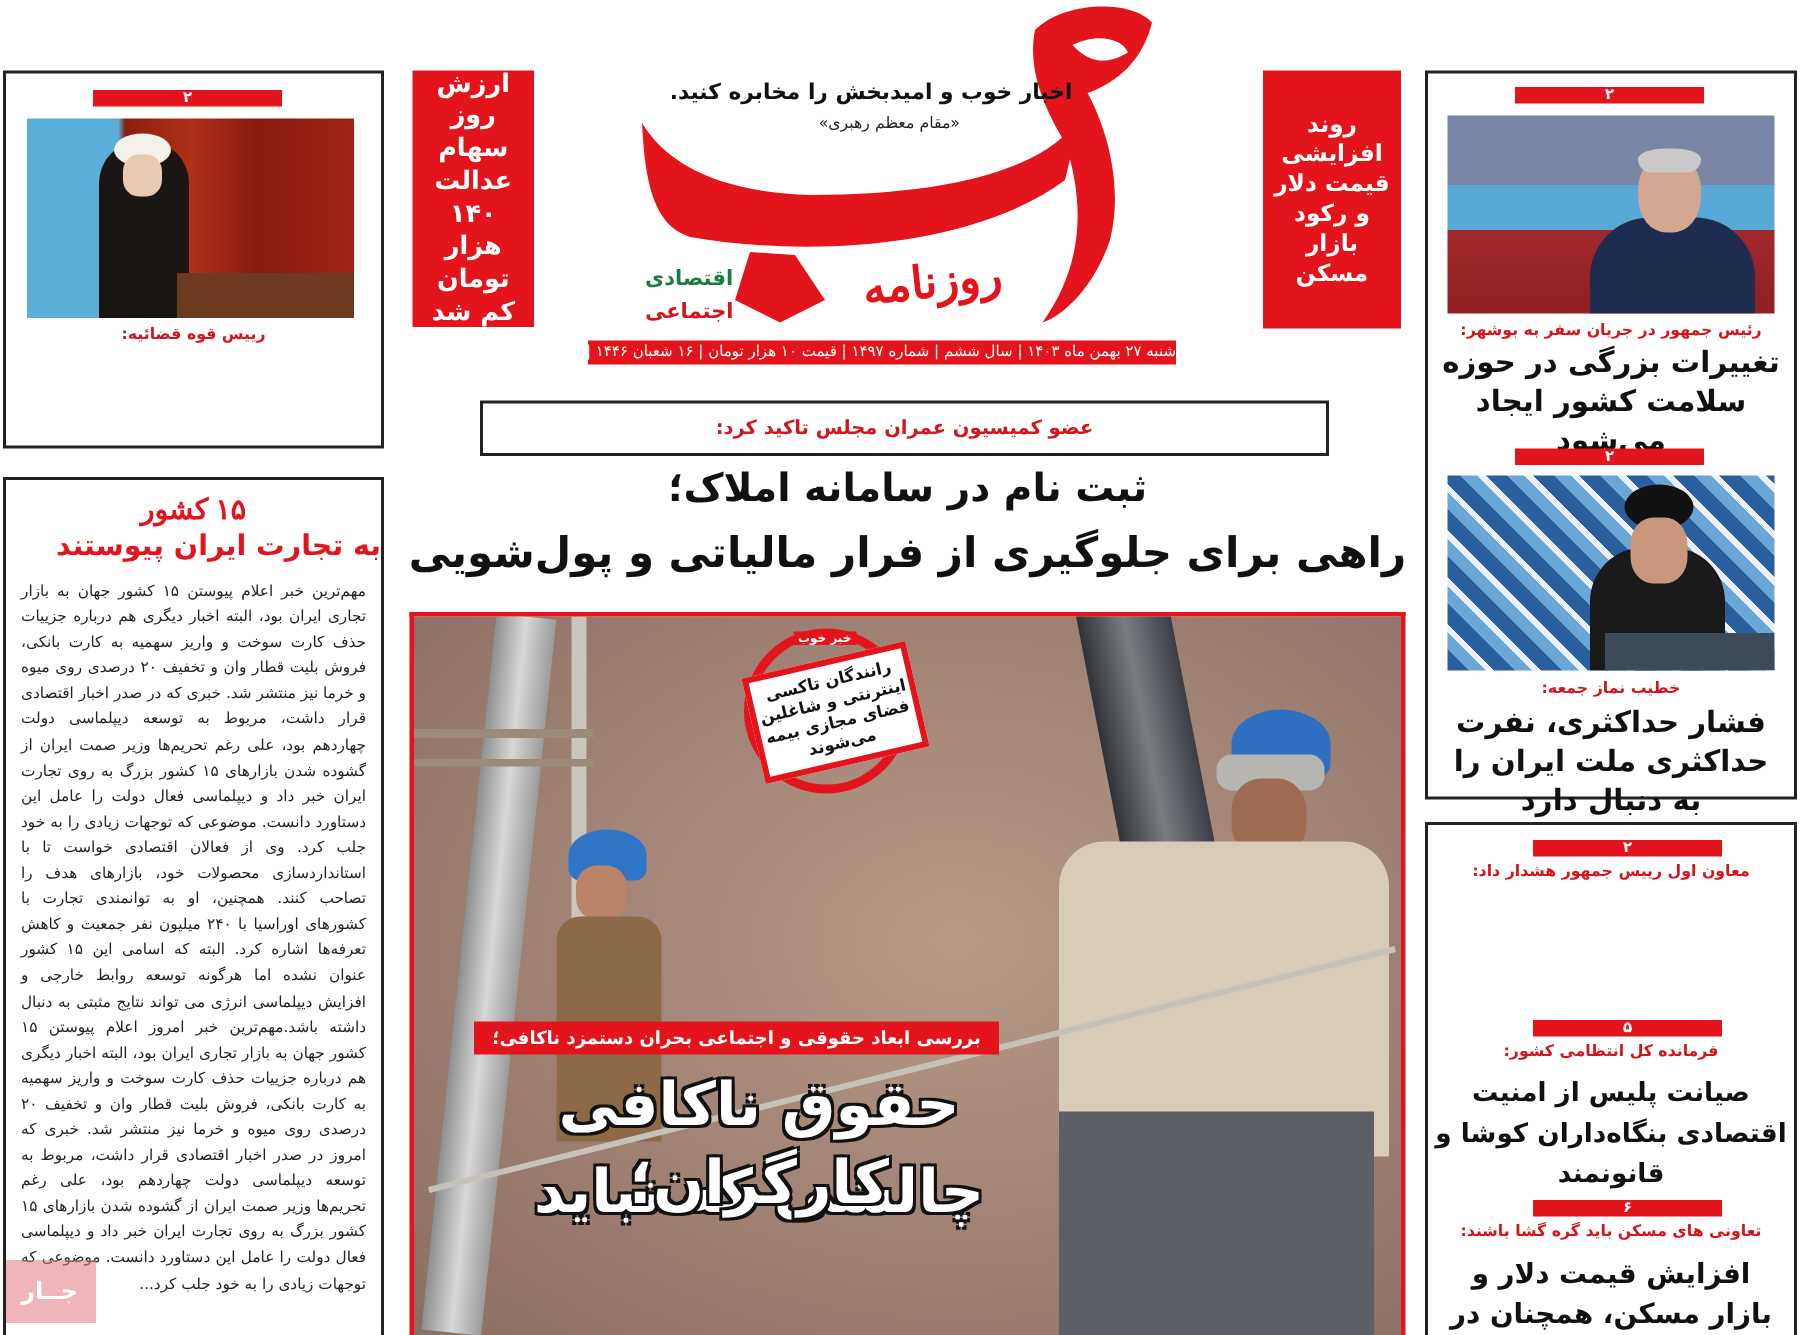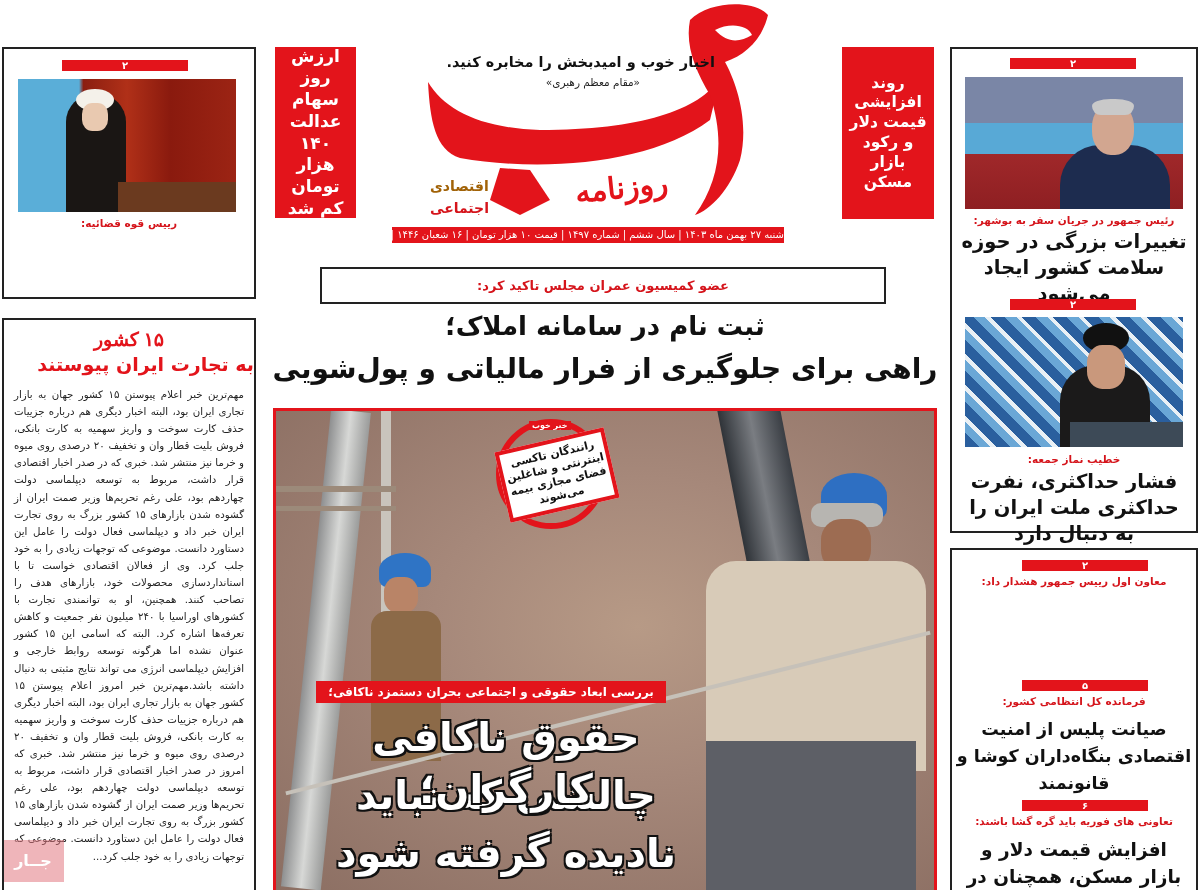--- a/index.html
+++ b/index.html
@@ -35,21 +35,21 @@
 <div class="abs" style="left:390px; top:0; width:420px; height:225px;">
 
   <svg class="abs" style="left:0;top:0" width="420" height="225" viewBox="0 0 420 225">
     <path d="M38 82 C 40 120, 45 150, 70 158 C 150 172, 260 165, 320 120 L 330 78 C 310 110, 250 130, 150 130 C 90 128, 55 110, 38 82 Z" fill="#e3141b"></path>
     <path d="M110 168 L 140 170 L 160 200 L 130 215 L 100 200 Z" fill="#e3141b"></path>
     <path d="M300 20 C 320 0, 365 0, 378 15 C 372 40, 355 55, 335 62 C 345 80, 360 120, 350 160 C 340 190, 320 210, 305 215 C 330 180, 335 140, 320 95 C 305 70, 295 45, 300 20 Z" fill="#e3141b"></path>
     <path d="M325 30 C 340 22, 358 25, 362 35 C 350 42, 338 44, 325 30 Z" fill="#fff"></path>
   </svg>
   <div class="abs" style="left:185px; top:170px; font-size:30px; font-weight:bold; color:#e3141b; font-family:'DejaVu Serif',serif; transform:rotate(-6deg);">روزنامه</div>
 
-  <div class="abs" style="left:40px; top:178px; font-size:14px; color:#a16207; font-weight:bold; letter-spacing:2px;">اقتصادی</div>
+  <div class="abs" style="left:40px; top:178px; font-size:14px; color:#15803d; font-weight:bold; letter-spacing:2px;">اقتصادی</div>
   <div class="abs" style="left:40px; top:200px; font-size:14px; color:#d5141b; font-weight:bold; letter-spacing:2px;">اجتماعی</div>
   <div class="abs" style="right:95px; top:54px; font-size:14.5px; font-weight:bold; color:#111; white-space:nowrap;">اخبار خوب و امیدبخش را مخابره کنید.</div>
   <div class="abs" style="right:170px; top:76px; font-size:10.5px; color:#222; white-space:nowrap;">«مقام معظم رهبری»</div>
 </div>
 
 <div class="datebar" style="left:392px; top:227px; width:392px;">
   <span>شنبه ۲۷ بهمن ماه ۱۴۰۳ | سال ششم | شماره ۱۴۹۷ | قیمت ۱۰ هزار تومان | ۱۶ شعبان ۱۴۴۶ | ۱۵ فوریه ۲۰۲۵</span>
 </div>
 
 <div class="teaser-red" style="left:842px; top:47px; width:92px; height:172px; font-size:15.5px; padding:6px;">
@@ -110,21 +110,20 @@
       <span>رانندگان تاکسی اینترنتی و شاغلین فضای مجازی بیمه می‌شوند</span>
     </div>
   </div>
 
   <div class="abs" style="left:40px; top:270px; width:350px; height:22px; background:#e3141b; color:#fff; font-size:12px; font-weight:bold; line-height:22px; text-align:center; white-space:nowrap; overflow:hidden;">
     <span>بررسی ابعاد حقوقی و اجتماعی بحران دستمزد ناکافی؛</span>
   </div>
 
   <div class="abs" style="left:20px; width:420px; top:358px; text-align:center; font-size:40px; font-weight:bold; color:#fff; line-height:52px; text-shadow:-2px -2px 0 #111, 2px -2px 0 #111, -2px 2px 0 #111, 2px 2px 0 #111;">چالشی که نباید</div>
   <div class="abs" style="left:20px; width:420px; top:300px; text-align:center; font-size:40px; font-weight:bold; color:#fff; line-height:52px; text-shadow:-2px -2px 0 #111, 2px -2px 0 #111, -2px 2px 0 #111, 2px 2px 0 #111;">حقوق ناکافی کارگران؛</div>
-  <div class="abs" style="left:20px; width:420px; top:416px; text-align:center; font-size:40px; font-weight:bold; color:#fff; line-height:52px; text-shadow:-2px -2px 0 #111, 2px -2px 0 #111, -2px 2px 0 #111, 2px 2px 0 #111;">نادیده گرفته شود</div>
 </div>
 
 <div class="abs boxed" style="left:950px; top:47px; width:248px; height:486px;">
 
   <div class="pagebar" style="left:58px; top:9px; width:126px;">۲</div>
   <div class="photo" style="left:13px; top:28px; width:218px; height:132px;
        background: linear-gradient(180deg,#7a86a6 0%, #7a86a6 35%, #58a9d6 35%, #58a9d6 58%, #a0282a 58%, #8e1f22 100%);">
     <div class="abs" style="left:95px; top:68px; width:110px; height:64px; background:#1d2c4f; border-radius:40px 40px 0 0;"></div>
     <div class="abs" style="left:127px; top:26px; width:42px; height:52px; background:#d2a690; border-radius:45%;"></div>
     <div class="abs" style="left:127px; top:22px; width:42px; height:16px; background:#c9c9c9; border-radius:50% 50% 10px 10px;"></div>
@@ -149,16 +148,16 @@
     <div class="pagebar" style="left:70px; top:0; width:126px;">۲</div>
     <div class="kicker abs" style="left:0; right:0; top:15px;">معاون اول رییس جمهور هشدار داد:</div>
   </div>
   <div class="abs" style="left:0; right:0; top:130px; height:100px;">
     <div class="pagebar" style="left:70px; top:0; width:126px;">۵</div>
     <div class="kicker abs" style="left:0; right:0; top:15px;">فرمانده کل انتظامی کشور:</div>
     <div class="headline abs" style="left:4px; right:4px; top:36px; font-size:17.5px; line-height:27px;">صیانت پلیس از امنیت اقتصادی بنگاه‌داران کوشا و قانونمند</div>
   </div>
   <div class="abs" style="left:0; right:0; top:250px; height:100px;">
     <div class="pagebar" style="left:70px; top:0; width:126px;">۶</div>
-    <div class="kicker abs" style="left:0; right:0; top:15px;">تعاونی های فوریه باید گره گشا باشند:</div>
+    <div class="kicker abs" style="left:0; right:0; top:15px;">تعاونی های مسکن باید گره گشا باشند:</div>
     <div class="headline abs" style="left:8px; right:8px; top:36px; font-size:18.5px; line-height:27px;">افزایش قیمت دلار و بازار مسکن، همچنان در رکود</div>
   </div>
 </div>
 
 </body></html>

